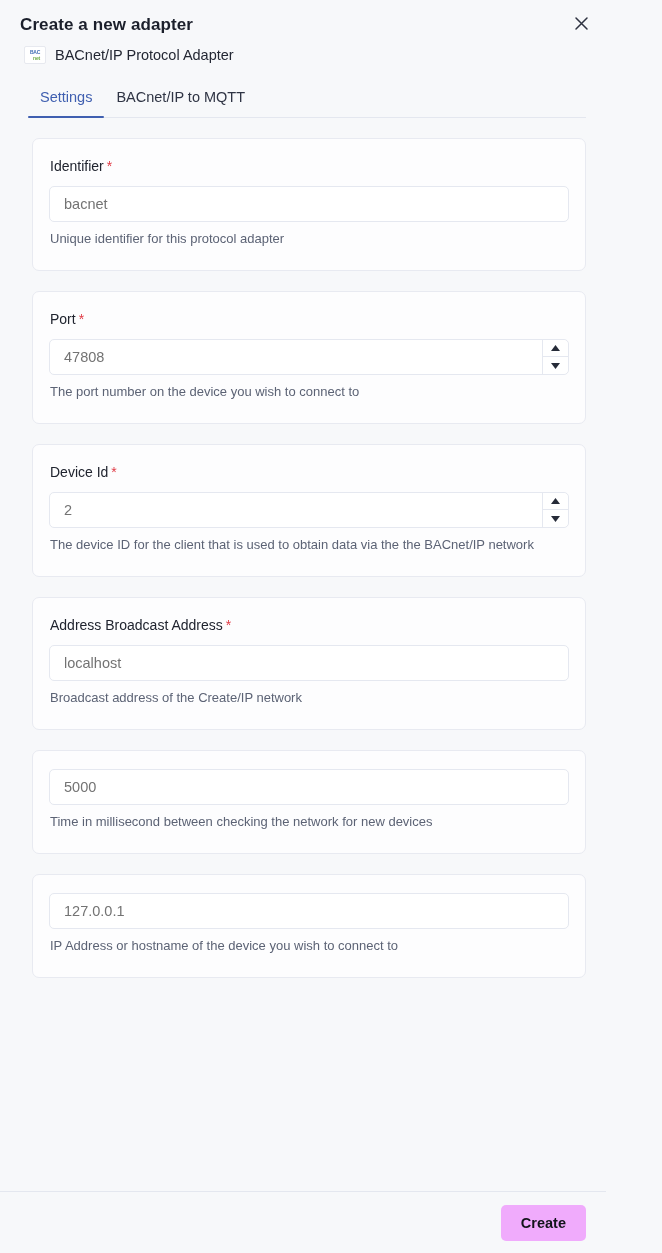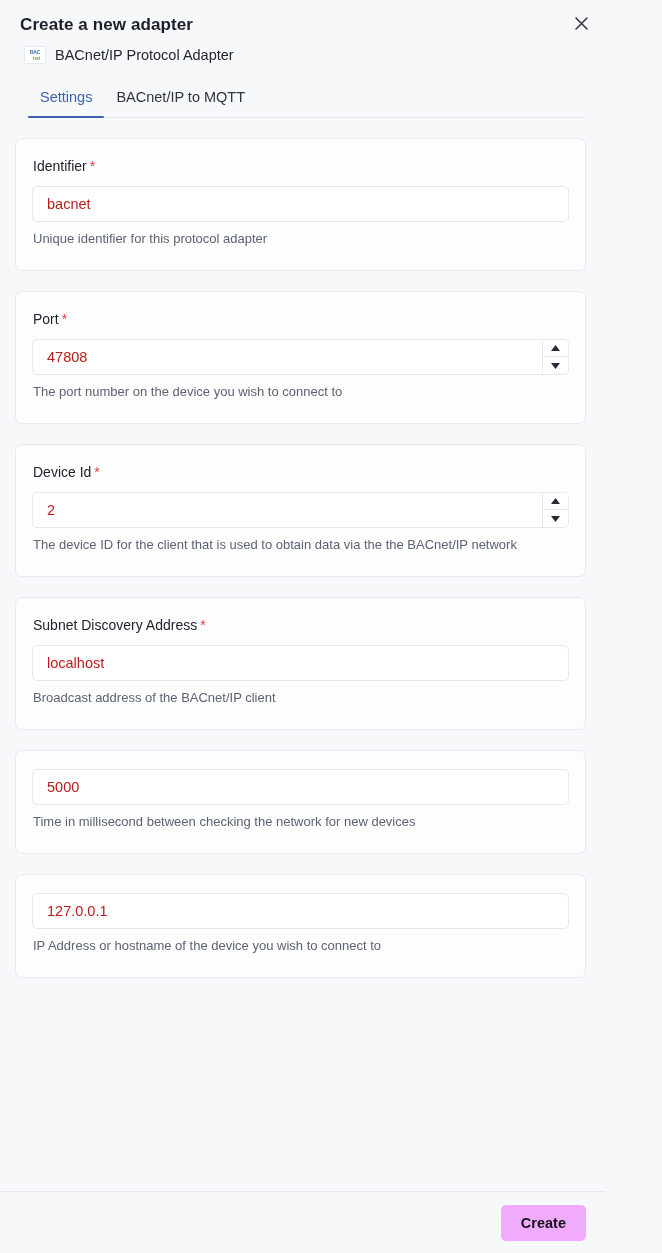--- a/index.html
+++ b/index.html
@@ -132,21 +132,21 @@
     left: 0; right: 0; bottom: 0;
     height: 2.5px;
     background: #3f5fb0;
     border-radius: 1px;
   }
 
   
   .body {
     flex: 1 1 auto;
     overflow-y: auto;
-    padding: 20px 20px 6px 15px;
+    padding: 20px 20px 6px 32px;
   }
   .field-card {
     background: #fdfdfe;
     border: 1px solid #e8eaf1;
     border-radius: 7px;
     padding: 18px 16px 22px 16px;
     margin-bottom: 20px;
   }
   .field-label {
     font-size: 14px;
@@ -165,21 +165,21 @@
     display: block;
   }
   .text-input {
     display: block;
     width: 100%;
     height: 36px;
     background: #ffffff;
     border: 1px solid #e5e8f0;
     border-radius: 5px;
     font-size: 14.5px;
-    color: #b91c1c;
+    color: #737373;
     padding: 0 14px;
     font-family: "Liberation Sans", sans-serif;
     line-height: 34px;
     outline: none;
   }
   .text-input.has-spin { padding-right: 34px; }
   .spinner {
     position: absolute;
     top: 1px;
     right: 1px;
@@ -321,26 +321,26 @@
                 </svg>
             </span>
           </button>
         </span>
       </div>
       <div class="field-help">The device ID for the client that is used to obtain data via the the BACnet/IP network</div>
     </div>
 
     <div class="field-card">
       <div class="field-label">
-        <span>Subnet Discovery Address</span><span class="req-star">*</span>
+        <span>Address Broadcast Address</span><span class="req-star">*</span>
       </div>
       <div class="input-wrap">
         <input class="text-input" type="text" value="localhost" style="">
       </div>
-      <div class="field-help">Broadcast address of the BACnet/IP client</div>
+      <div class="field-help">Broadcast address of the Create/IP network</div>
     </div>
 
     <div class="field-card">
       <div class="input-wrap">
         <input class="text-input" type="text" value="5000" style="">
       </div>
       <div class="field-help">Time in millisecond between checking the network for new devices</div>
     </div>
 
     <div class="field-card">

